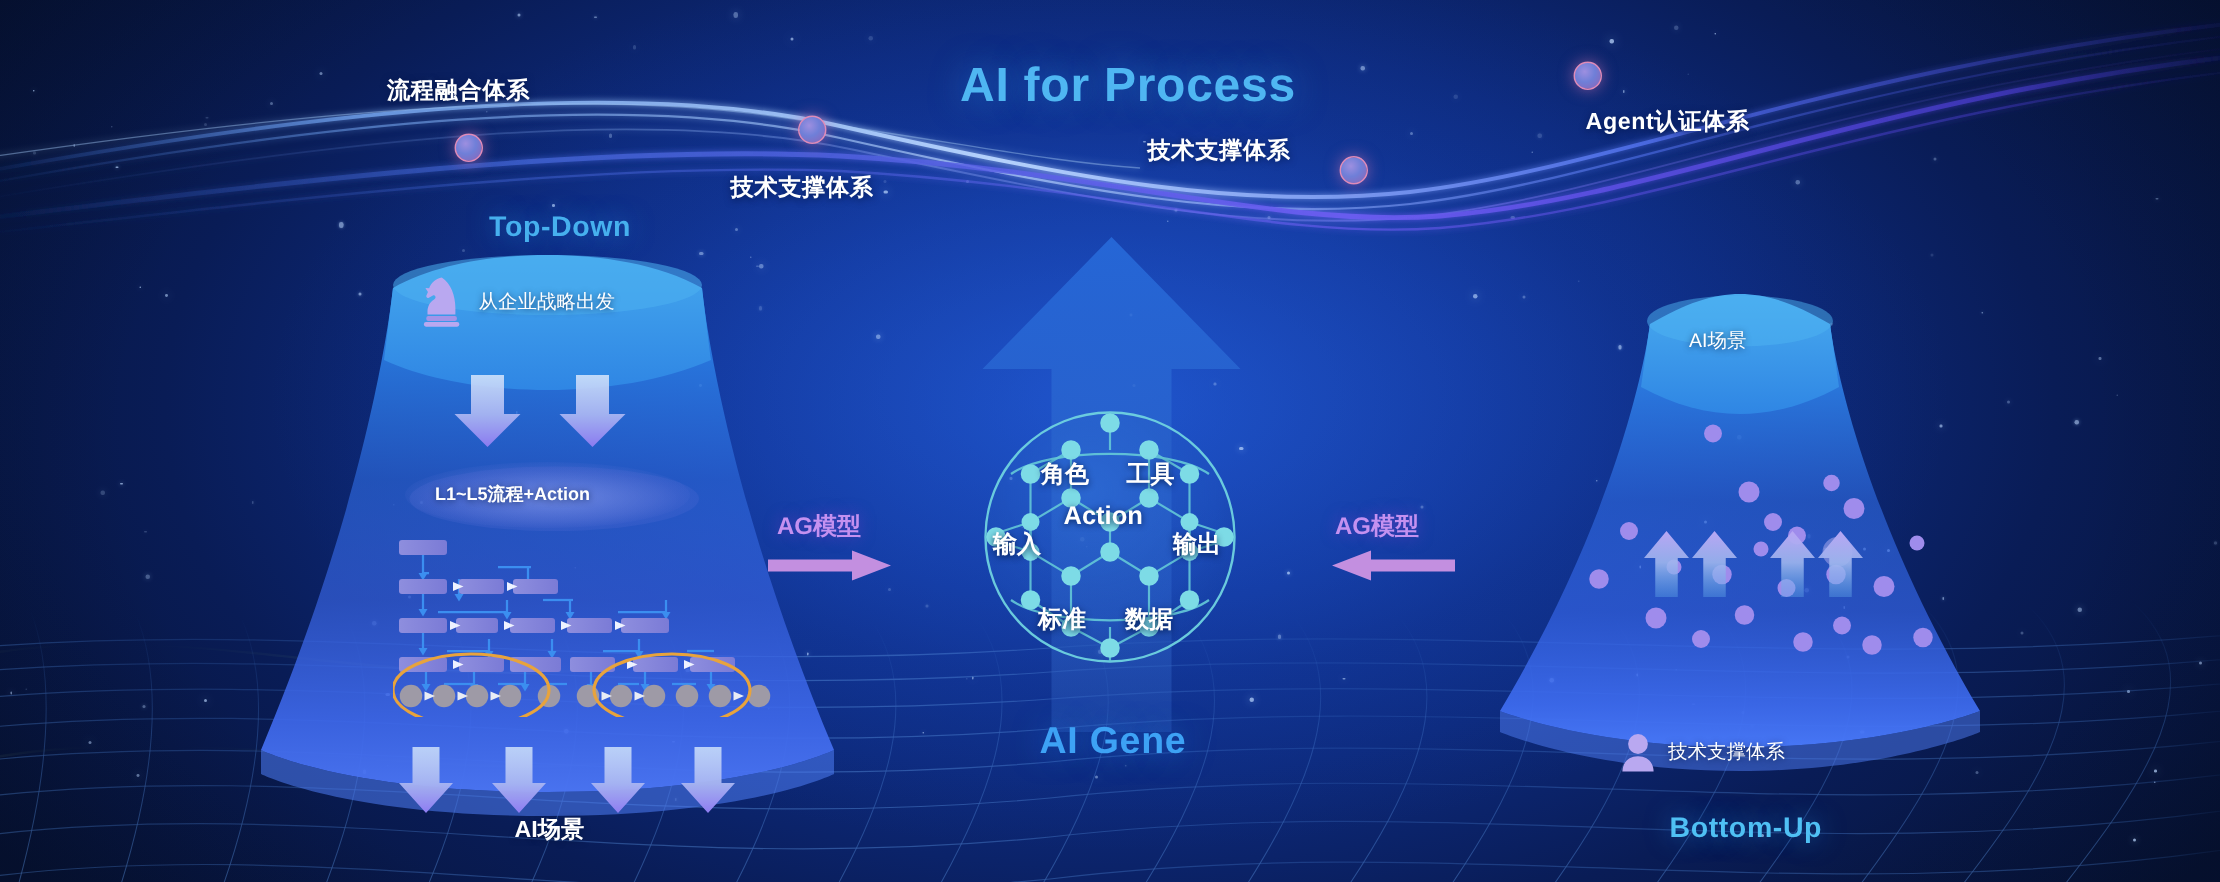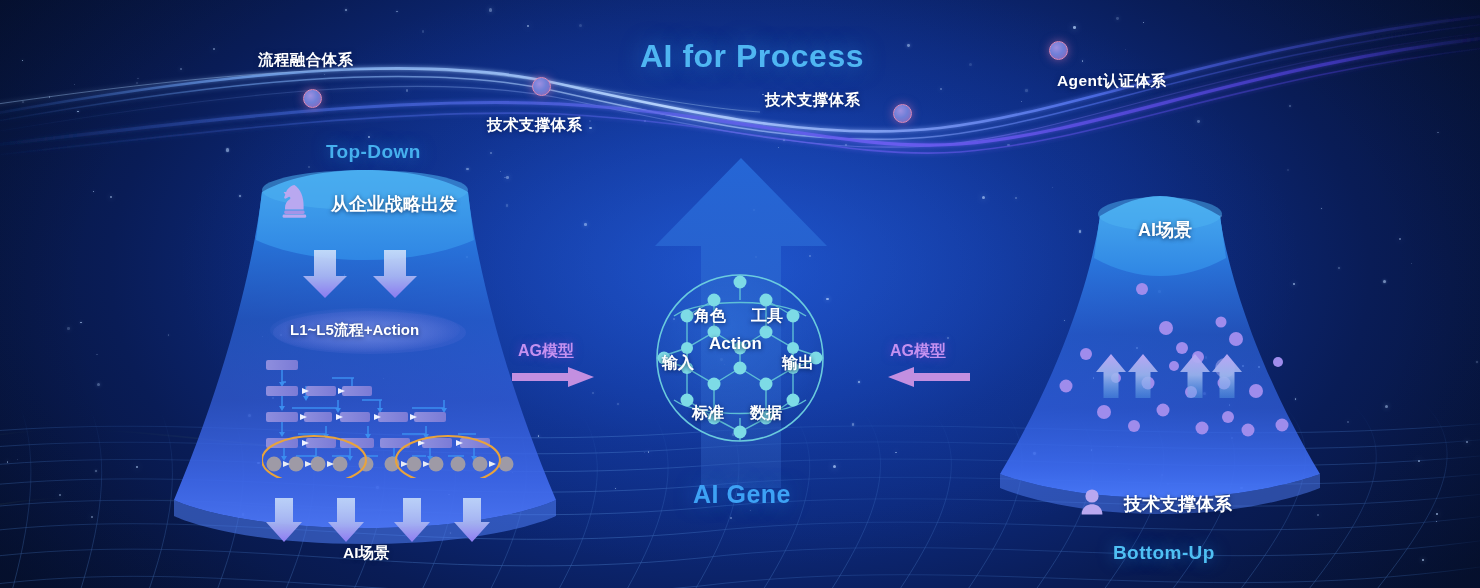--- a/index.html
+++ b/index.html
@@ -32,23 +32,23 @@
   .node-label{color:#ffffff;font-weight:bold;font-size:15.5px;letter-spacing:.4px;white-space:nowrap;
      text-shadow:0 1px 5px rgba(0,20,70,.75);}
   #title{color:#4fb6f2;font-weight:bold;font-size:32px;letter-spacing:.5px;white-space:nowrap;
      text-shadow:0 0 22px rgba(50,150,240,.55);}
   .side-cap{font-size:19px;font-weight:bold;letter-spacing:.4px;white-space:nowrap;}
   #topdown{color:#46b0ee;text-shadow:0 0 16px rgba(40,140,230,.6);}
   #bottomup{color:#4fc0f4;text-shadow:0 0 16px rgba(40,140,230,.6);}
   #aigene{color:#3da2f5;font-weight:bold;font-size:25px;letter-spacing:.5px;white-space:nowrap;
      text-shadow:0 0 20px rgba(40,130,235,.6);}
   .ag-label{color:#c491f0;font-weight:bold;font-size:16px;white-space:nowrap;text-shadow:0 0 10px rgba(120,60,200,.6);}
-  .funnel-head-txt{color:#fff;font-weight:bold;font-size:18px;white-space:nowrap;text-shadow:0 1px 4px rgba(0,20,60,.7);margin-left:12px;}
+  .funnel-head-txt{color:#fff;font-weight:normal;font-size:13px;white-space:nowrap;text-shadow:0 1px 4px rgba(0,20,60,.7);}
   .funnel-foot-txt{color:#fff;font-weight:bold;font-size:15.5px;white-space:nowrap;text-shadow:0 1px 4px rgba(0,20,60,.7);}
-  .pill-txt{color:#fff;font-weight:bold;font-size:15px;white-space:nowrap;text-shadow:0 1px 4px rgba(0,25,70,.7);}
+  .pill-txt{color:#fff;font-weight:bold;font-size:12px;white-space:nowrap;text-shadow:0 1px 4px rgba(0,25,70,.7);}
   .sphere-txt{color:#fff;font-weight:bold;font-size:16px;white-space:nowrap;text-shadow:0 1px 4px rgba(0,25,70,.85);}
   .sphere-txt.big{font-size:17px;}
 
   
   .curve-dot{width:17px;height:17px;border-radius:50%;
     background:radial-gradient(circle at 38% 34%, #9d8fe0 0%, #6f7fd8 45%, #8c63b6 100%);
     border:1.6px solid #e08bb8; box-shadow:0 0 10px rgba(220,120,180,.55);}
 
   .pill{border-radius:50%/50%;}
 </style>

